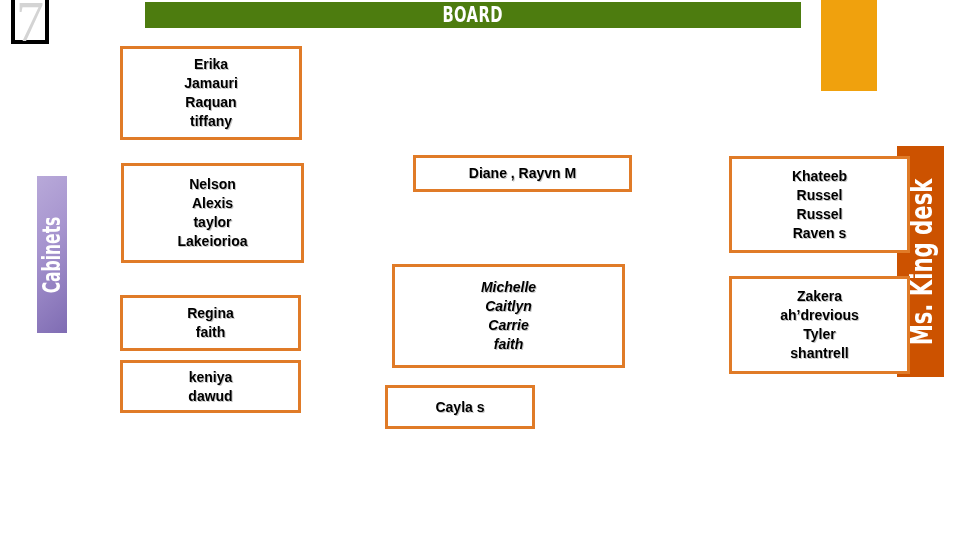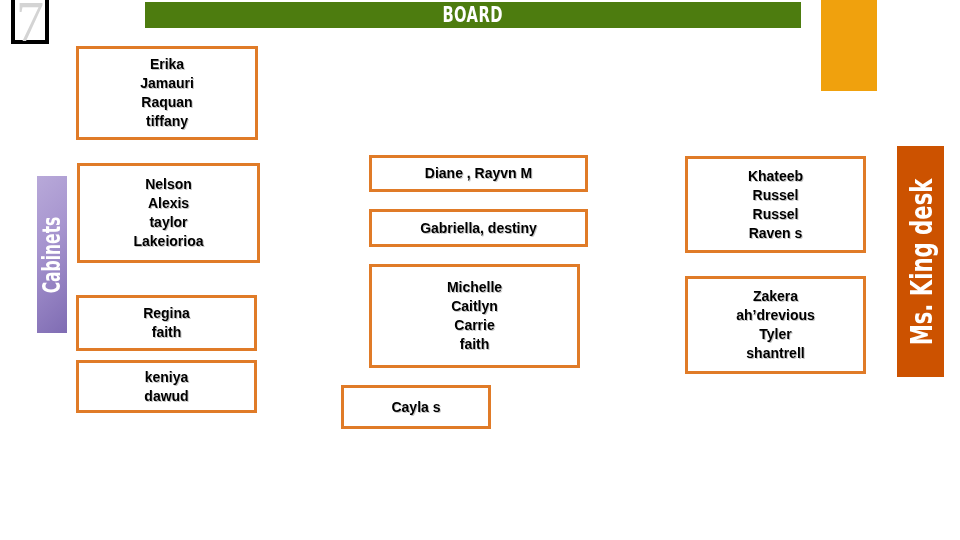--- a/index.html
+++ b/index.html
@@ -175,20 +175,21 @@
   
   .desk {
     position: absolute;
     box-sizing: border-box;
     border: 3px solid #e07b28;
     background: #ffffff;
     display: flex;
     flex-direction: column;
     align-items: center;
     justify-content: center;
+    margin-left: 44px;
   }
   .desk .name {
     font-size: 14px;
     font-weight: 700;
     line-height: 19px;
     color: #000000;
     text-align: center;
     white-space: nowrap;
     text-shadow: 1px 1px 0 rgba(160,160,160,0.6);
   }
@@ -272,25 +273,22 @@
 
   <div class="desk" style="left:76px; top:360px; width:181px; height:53px;">
     <div class="name">keniya</div>
     <div class="name">dawud</div>
   </div>
 
   <div class="desk" style="left:369px; top:155px; width:219px; height:37px;">
     <div class="name">Diane , Rayvn M</div>
   </div>
 
-  <div class="desk" style="left:369px; top:209px; width:219px; height:38px;">
-    <div class="name">Gabriella, destiny</div>
-  </div>
-
-  <div class="desk" style="left:369px; top:264px; width:211px; height:104px;">
+
+  <div class="desk" style="left:348px; top:264px; width:233px; height:104px;font-style:italic;">
     <div class="name">Michelle</div>
     <div class="name">Caitlyn</div>
     <div class="name">Carrie</div>
     <div class="name">faith</div>
   </div>
 
   <div class="desk" style="left:341px; top:385px; width:150px; height:44px;">
     <div class="name">Cayla s</div>
   </div>
 

